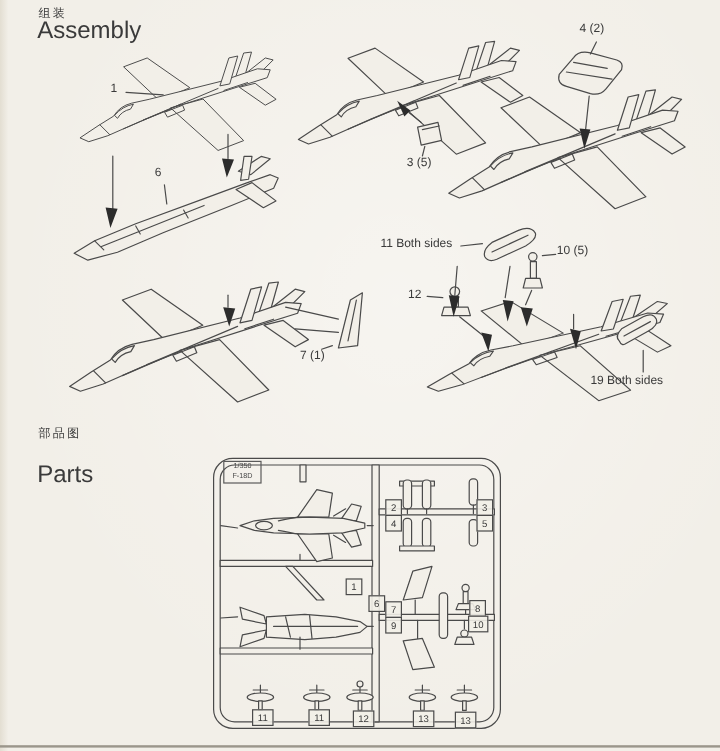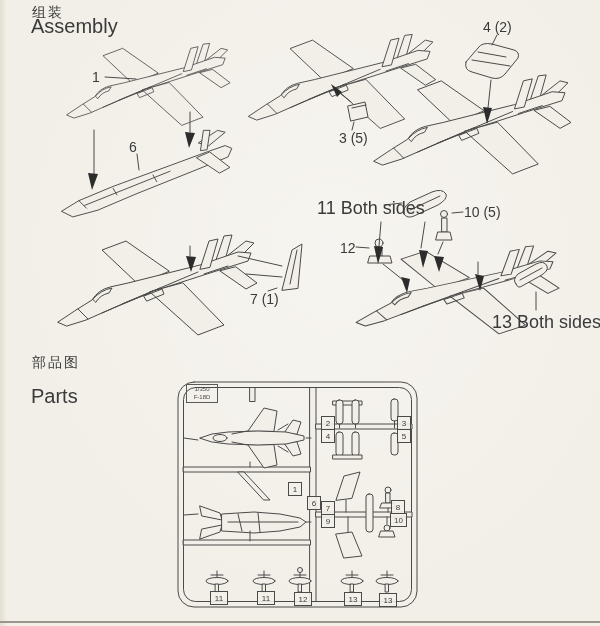--- a/index.html
+++ b/index.html
@@ -6,23 +6,23 @@
   #sheet{
     position:relative; width:600px; height:626px; overflow:hidden;
     background:
       radial-gradient(ellipse at 55% 40%, rgba(255,255,255,.35), rgba(0,0,0,0) 70%),
       linear-gradient(90deg, #e3ded2 0px, #f2efe8 7px, #f2efe8 100%),
       #f2efe8;
     font-family:"Liberation Sans", sans-serif;
     color:#3e3e3e;
   }
   svg{position:absolute; left:0; top:0;}
-  .lbl{position:absolute; font-size:14px; color:#3a3a3a; white-space:nowrap; line-height:1;}
-  .lbl.small{font-size:18px;}
-  .hd-zh{position:absolute; font-size:14px; letter-spacing:2px; color:#3a3a3a;}
+  .lbl{position:absolute; font-size:10px; color:#3a3a3a; white-space:nowrap; line-height:1;}
+  .lbl.small{font-size:10px;}
+  .hd-zh{position:absolute; font-size:10px; letter-spacing:2px; color:#3a3a3a;}
   .hd-en{position:absolute; font-size:20px; color:#3a3a3a;}
   .slot{
     position:absolute; border:1px solid #4a4a4a; background:rgba(242,239,232,.9);
     font-size:8px; text-align:center; color:#3a3a3a;
     display:flex; align-items:center; justify-content:center;
   }
   .tag{
     position:absolute; left:186px; top:384px; width:30px; height:17px;
     border:1px solid #5a5a5a; font-size:6px; line-height:8px; text-align:center;
     color:#4a4a4a;
@@ -195,21 +195,21 @@
   <div class="hd-en" style="left:31px;top:15px">Assembly</div>
 
   <div class="lbl" style="left:92px;top:70px">1</div>
   <div class="lbl" style="left:129px;top:140px">6</div>
   <div class="lbl" style="left:339px;top:131px">3 (5)</div>
   <div class="lbl" style="left:483px;top:20px">4 (2)</div>
   <div class="lbl" style="left:250px;top:292px">7 (1)</div>
   <div class="lbl small" style="left:317px;top:199px">11 Both sides</div>
   <div class="lbl" style="left:464px;top:205px">10 (5)</div>
   <div class="lbl" style="left:340px;top:241px">12</div>
-  <div class="lbl small" style="left:492px;top:313px">13 Both sides</div>
+  <div class="lbl small" style="left:492px;top:313px">19 Both sides</div>
 
   <div class="hd-zh" style="left:32px;top:354px">部品图</div>
   <div class="hd-en" style="left:31px;top:385px">Parts</div>
 
   <div class="tag">
     <div>1/350</div>
     <div>F-18D</div>
   </div>
 
   <div class="slot" style="left:288px;top:482px;width:12px;height:12px">1</div>

